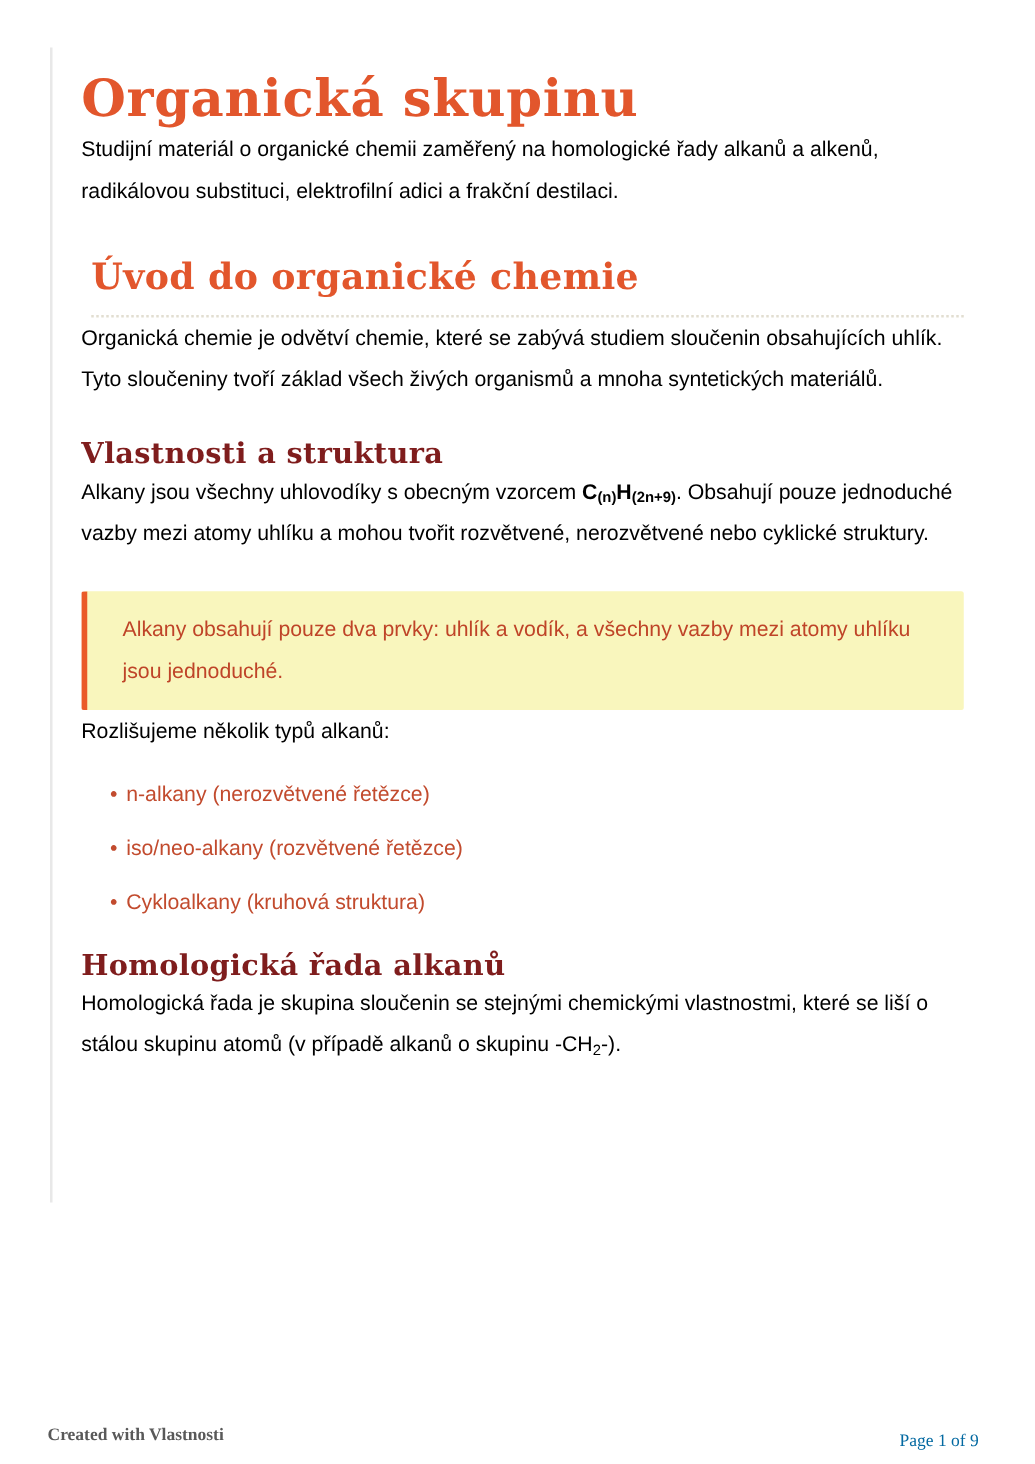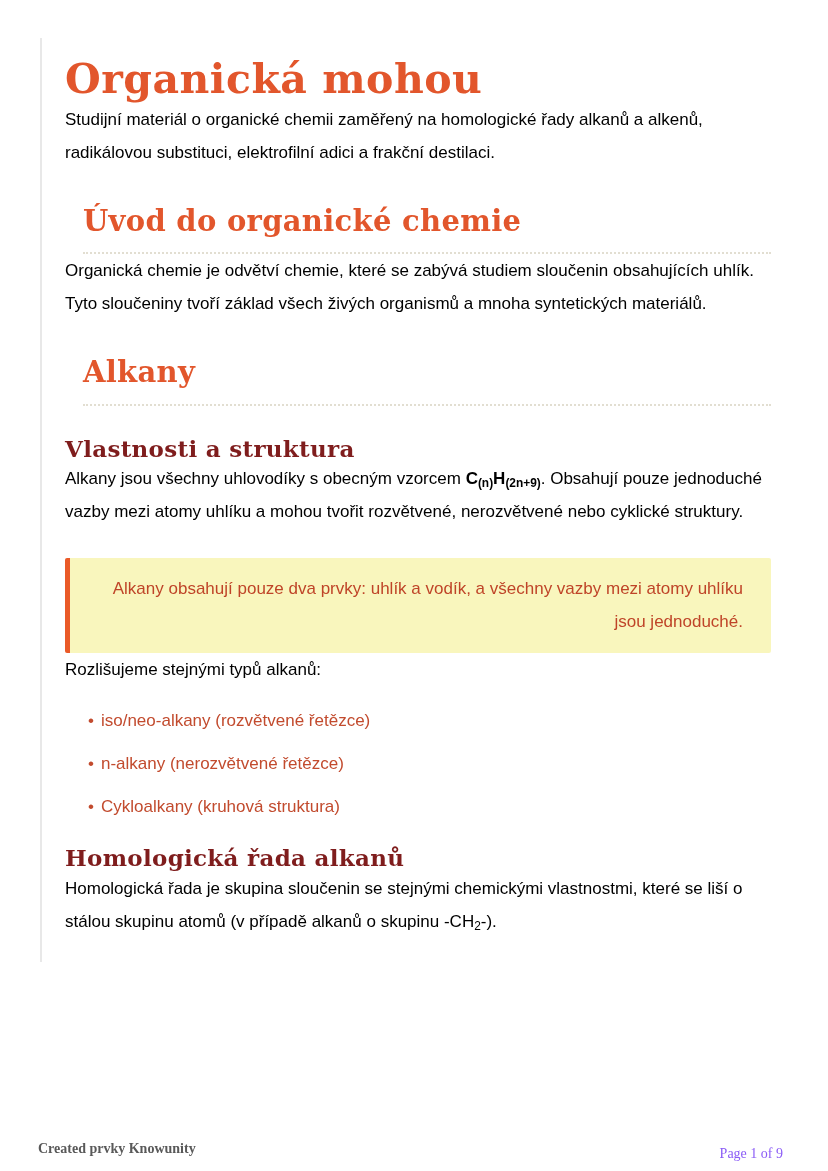--- a/index.html
+++ b/index.html
@@ -41,21 +41,21 @@
     color: #000000;
     margin: 0;
   }
   .intro { margin-top: 40px; }
   h2.sec {
     font-family: "DejaVu Serif", serif;
     font-weight: bold;
     font-size: 29px;
     line-height: 1.15;
     color: #e2562c;
-    margin: 36px 0 0 18px;
+    margin: 36px 0 0 8px;
     padding-bottom: 14px;
     border-bottom: 2px dotted #e2ded1;
     letter-spacing: 0.3px;
   }
   h3.subsec {
     font-family: "DejaVu Serif", serif;
     font-weight: bold;
     font-size: 23px;
     line-height: 1.15;
     color: #7f1d1d;
@@ -70,21 +70,21 @@
     line-height: 0;
     vertical-align: -0.25em;
   }
   .callout {
     margin-top: 30px;
     background: #f9f6bd;
     border-left: 5px solid #ea5a28;
     border-radius: 2px;
     padding: 14px 28px 15px 28px;
   }
-  .callout p.body { color: #bf4428; text-align: right; }
+  .callout p.body { color: #bf4428; }
   .list-intro { margin-top: 30px; }
   ul.plain {
     list-style: none;
     margin: 26px 0 0 0;
     padding: 0 0 0 23px;
   }
   ul.plain li {
     font-size: 17px;
     line-height: 17px;
     color: #c24b2e;
@@ -101,56 +101,55 @@
     font-weight: bold;
     font-size: 14px;
     color: #595959;
   }
   .footer-right {
     position: absolute;
     right: 45px;
     top: 1146px;
     font-family: "Liberation Serif", serif;
     font-size: 14px;
-    color: #8b5cf6;
+    color: #0369a1;
   }
 </style>
 </head>
 <body>
 
 <div class="page-edge"></div>
 
 <div class="content">
 
-  <h1 class="doc-title">Organická mohou</h1>
+  <h1 class="doc-title">Organická skupinu</h1>
 
   <p class="body intro">Studijní materiál o organické chemii zaměřený na homologické řady alkanů a alkenů, radikálovou substituci, elektrofilní adici a frakční destilaci.</p>
 
   <h2 class="sec">Úvod do organické chemie</h2>
 
   <p class="body after-rule">Organická chemie je odvětví chemie, které se zabývá studiem sloučenin obsahujících uhlík. Tyto sloučeniny tvoří základ všech živých organismů a mnoha syntetických materiálů.</p>
 
-  <h2 class="sec">Alkany</h2>
 
   <h3 class="subsec after-rule">Vlastnosti a struktura</h3>
 
   <p class="body after-head"><span>Alkany jsou všechny uhlovodíky s obecným vzorcem </span><span class="formula"><span>C</span><sub>(n)</sub><span>H</span><sub>(2n+9)</sub></span><span>. Obsahují pouze jednoduché vazby mezi atomy uhlíku a mohou tvořit rozvětvené, nerozvětvené nebo cyklické struktury.</span></p>
 
   <div class="callout">
     <p class="body">Alkany obsahují pouze dva prvky: uhlík a vodík, a všechny vazby mezi atomy uhlíku jsou jednoduché.</p>
   </div>
 
-  <p class="body list-intro">Rozlišujeme stejnými typů alkanů:</p>
+  <p class="body list-intro">Rozlišujeme několik typů alkanů:</p>
 
   <ul class="plain">
+    <li><span class="bullet">•</span><span>n-alkany (nerozvětvené řetězce)</span></li>
     <li><span class="bullet">•</span><span>iso/neo-alkany (rozvětvené řetězce)</span></li>
-    <li><span class="bullet">•</span><span>n-alkany (nerozvětvené řetězce)</span></li>
     <li><span class="bullet">•</span><span>Cykloalkany (kruhová struktura)</span></li>
   </ul>
 
   <h3 class="subsec h3-spaced">Homologická řada alkanů</h3>
 
   <p class="body after-head"><span>Homologická řada je skupina sloučenin se stejnými chemickými vlastnostmi, které se liší o stálou skupinu atomů (v případě alkanů o skupinu -CH</span><sub>2</sub><span>-).</span></p>
 
 </div>
 
-<span class="footer-left">Created prvky Knowunity</span>
+<span class="footer-left">Created with Vlastnosti</span>
 <span class="footer-right">Page 1 of 9</span>
 
 </body></html>

